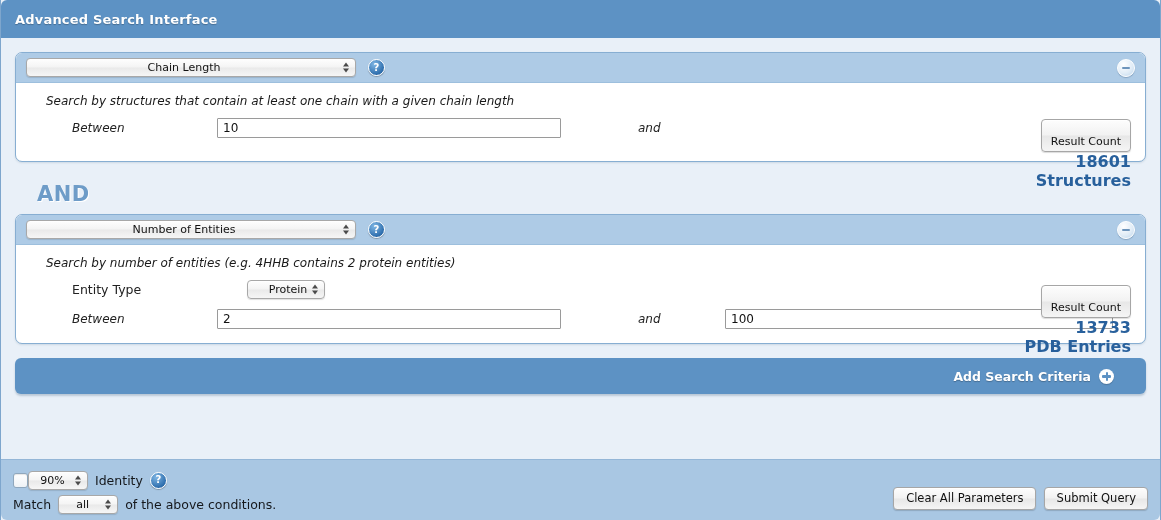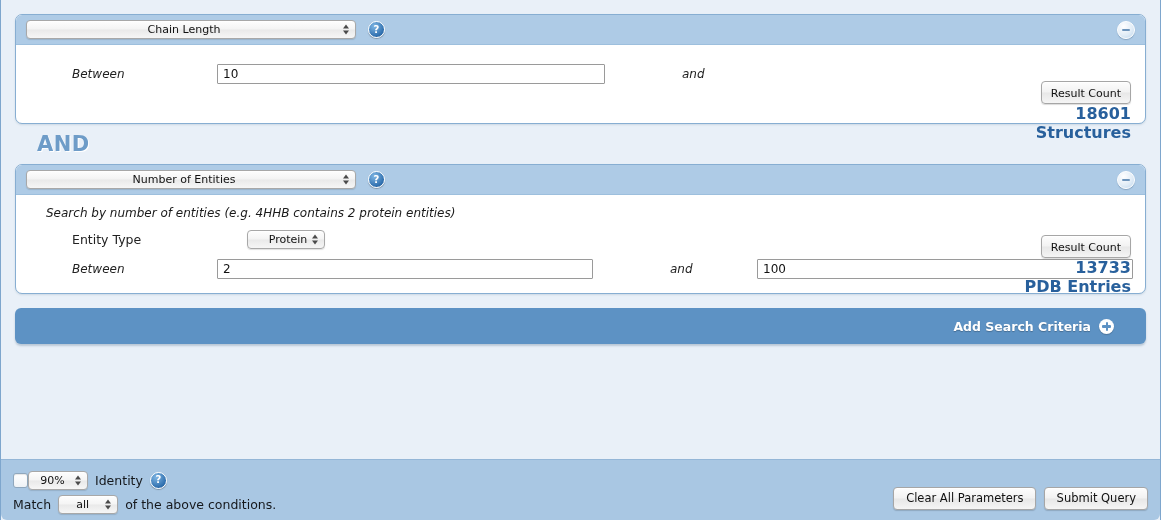--- a/index.html
+++ b/index.html
@@ -52,21 +52,21 @@
     box-sizing: border-box;
   }
 
   
   .panel {
     position: relative;
     background: #ffffff;
     border: 1px solid #87aed2;
     border-radius: 7px;
     box-shadow: 0 1px 2px rgba(80,110,140,0.18);
-    margin-bottom: 0;
+    margin-bottom: 12px;
   }
   .panel-header {
     position: relative;
     height: 30px;
     background: #aecbe6;
     border-top-left-radius: 6px;
     border-top-right-radius: 6px;
     border-bottom: 1px solid #9dbfdd;
     display: flex;
     align-items: center;
@@ -196,21 +196,21 @@
     height: 20px;
     box-sizing: border-box;
     border: 1px solid #9a9a9a;
     background: #ffffff;
     font-family: "DejaVu Sans", "Liberation Sans", sans-serif;
     font-size: 12px;
     color: #111111;
     padding: 0 5px;
     border-radius: 1px;
   }
-  .text-input.first { width: 388px; }
+  .text-input.first { width: 344px; }
   .text-input.second { width: 388px; }
   .and-label {
     font-style: italic;
     font-size: 12px;
     width: 74px;
     text-align: left;
     padding-left: 32px;
     flex: none;
     box-sizing: border-box;
   }
@@ -225,21 +225,21 @@
   }
   .result-block.second { top: 40px; }
   .result-btn {
     display: inline-block;
     background: linear-gradient(to bottom, #fdfdfd 0%, #f2f2f2 48%, #e7e7e7 52%, #f5f5f5 100%);
     border: 1px solid #a6a6a6;
     border-radius: 4px;
     box-shadow: 0 1px 1px rgba(0,0,0,0.14), inset 0 1px 0 #ffffff;
     font-size: 11px;
     color: #111111;
-    padding: 5px 9px 3px 9px;
+    padding: 15px 9px 3px 9px;
     cursor: pointer;
     white-space: nowrap;
   }
   .result-num, .result-unit {
     color: #28609c;
     font-weight: bold;
     font-size: 16px;
     line-height: 19px;
   }
 
@@ -344,37 +344,41 @@
     padding: 3px 11px 4px 12px;
     cursor: pointer;
     white-space: nowrap;
   }
 </style>
 </head>
 <body>
 
 <div class="app-window">
 
+  <div class="titlebar">
+    <span class="titlebar-text">Advanced Search Interface</span>
+  </div>
 
   <div class="body-area">
 
     <div class="panel">
       <div class="panel-header">
         <div class="aqua-select wide">
           <span>Chain Length</span>
           <span class="stepper">
             <span class="up"></span>
               <span class="dn"></span>
           </span>
         </div>
         <span class="help-icon">?</span>
         <span class="minus-icon"></span>
       </div>
 
       <div class="panel-body">
+        <div class="panel-desc">Search by structures that contain at least one chain with a given chain length</div>
 
         <div class="field-row">
           <span class="field-label">Between</span>
           <input class="text-input first" type="text" value="10" style="">
           <span class="and-label">and</span>
         </div>
 
         <div class="result-block">
           <span class="result-btn">Result Count</span>
           <div class="result-num">18601</div>

